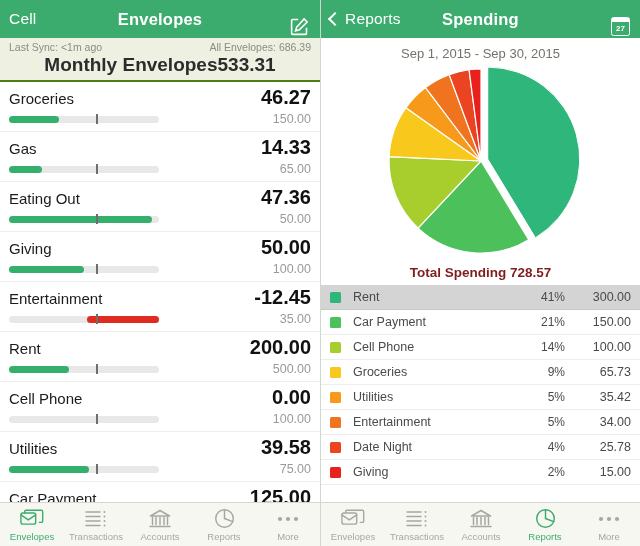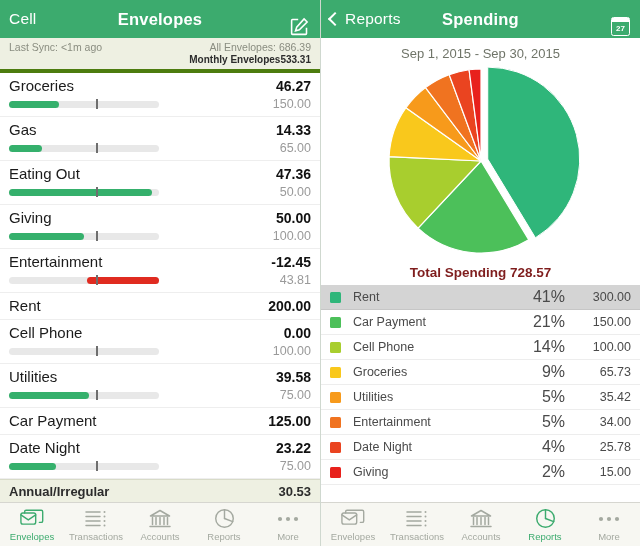--- a/index.html
+++ b/index.html
@@ -24,32 +24,32 @@
   .nav-title {
     width: 100%; text-align: center; color: #fff;
     font-size: 16.5px; font-weight: bold; letter-spacing: .2px;
   }
   .nav-right { position: absolute; right: 10px; top: 0; height: 52px; display: flex; align-items: center; padding-left: 40px; }
   .chev { display: inline-block; width: 10px; height: 10px; border-left: 2.2px solid #fff;
           border-bottom: 2.2px solid #fff; transform: rotate(45deg); margin-right: 5px; }
 
   
   .summary {
-    background: #eef0e2; border-bottom: 4px solid #4d7c0f;
+    background: #eef0e2; border-bottom: 2px solid #4d7c0f;
     padding: 3px 9px 4px 9px;
   }
   .summary-top { display: flex; justify-content: space-between; font-size: 10.5px; color: #8a8d80; }
-  .summary-bot { display: flex; justify-content: flex-end; font-size: 10px; font-weight: bold; color: #2c2c2c; margin-top: 1px; }
+  .summary-bot { display: flex; justify-content: center; font-size: 19px; font-weight: bold; color: #2c2c2c; margin-top: 1px; }
 
   
   .list { background: #fff; }
   .env-row { padding: 4px 9px 5px 9px; border-bottom: 1px solid #eeeeee; }
   .env-line { display: flex; justify-content: space-between; align-items: baseline; }
   .env-name { font-size: 15px; color: #1b1b1b; }
-  .env-amount { font-size: 14px; font-weight: bold; color: #111; }
+  .env-amount { font-size: 20px; font-weight: bold; color: #111; }
   .env-line2 { display: flex; justify-content: space-between; align-items: center; margin-top: 3px; }
   .bar-track {
     position: relative; width: 150px; height: 7px;
     background: #e8e8e8; border-radius: 3.5px;
   }
   .bar-fill { position: absolute; top: 0; height: 7px; border-radius: 3.5px; background: #35b06c; }
   .bar-fill.over { background: #e02b20; }
   .bar-tick { position: absolute; top: -1.5px; width: 1.6px; height: 10px; background: #6e6e6e; }
   .env-budget { font-size: 12.5px; color: #9a9a9a; }
 
@@ -78,21 +78,21 @@
   .total-line { text-align: center; font-size: 13.5px; font-weight: bold; color: #7f1d1d; padding: 2px 0 5px 0; }
 
   .legend { }
   .legend-row {
     display: flex; align-items: center; height: 25px;
     border-bottom: 1px solid #ededed; padding: 0 9px;
   }
   .legend-row.selected { background: #d4d4d4; border-bottom-color: #c6c6c6; }
   .swatch { width: 11px; height: 11px; border-radius: 1.5px; flex: 0 0 11px; }
   .legend-name { font-size: 12.5px; color: #4a4a4a; margin-left: 12px; flex: 1; }
-  .legend-pct { font-size: 16px; color: #4a4a4a; width: 56px; text-align: right; }
+  .legend-pct { font-size: 12px; color: #4a4a4a; width: 56px; text-align: right; }
   .legend-amt { font-size: 12.5px; color: #4a4a4a; width: 66px; text-align: right; }
 
   .cal-icon { position: relative; width: 19px; height: 19px; border: 1.6px solid #fff; border-radius: 2.5px; }
   .cal-icon .cal-top { position: absolute; top: 0; left: 0; right: 0; height: 4px; background: #fff; }
   .cal-icon .cal-num { position: absolute; top: 4px; left: 0; right: 0; bottom: 0;
      display: flex; align-items: center; justify-content: center; font-size: 8px; color: #fff; font-weight: bold; }
   .compose { width: 21px; height: 21px; position: relative; }
 </style>
 </head>
 <body>
@@ -183,27 +183,34 @@
         <div class="env-row">
           <div class="env-line">
             <span class="env-name">Entertainment</span>
             <span class="env-amount">-12.45</span>
           </div>
           <div class="env-line2">
             <span class="bar-track">
               <span class="bar-fill over" style="left:52%;width:48%"></span>
               <span class="bar-tick" style="left:58%"></span>
             </span>
-            <span class="env-budget">43.81</span>
+            <span class="env-budget">35.00</span>
           </div>
         </div>
         <div class="env-row">
           <div class="env-line">
             <span class="env-name">Rent</span>
             <span class="env-amount">200.00</span>
+          </div>
+          <div class="env-line2">
+            <span class="bar-track">
+              <span class="bar-fill" style="left:0%;width:40%"></span>
+              <span class="bar-tick" style="left:58%"></span>
+            </span>
+            <span class="env-budget">500.00</span>
           </div>
         </div>
         <div class="env-row">
           <div class="env-line">
             <span class="env-name">Cell Phone</span>
             <span class="env-amount">0.00</span>
           </div>
           <div class="env-line2">
             <span class="bar-track">
               <span class="bar-tick" style="left:58%"></span>

